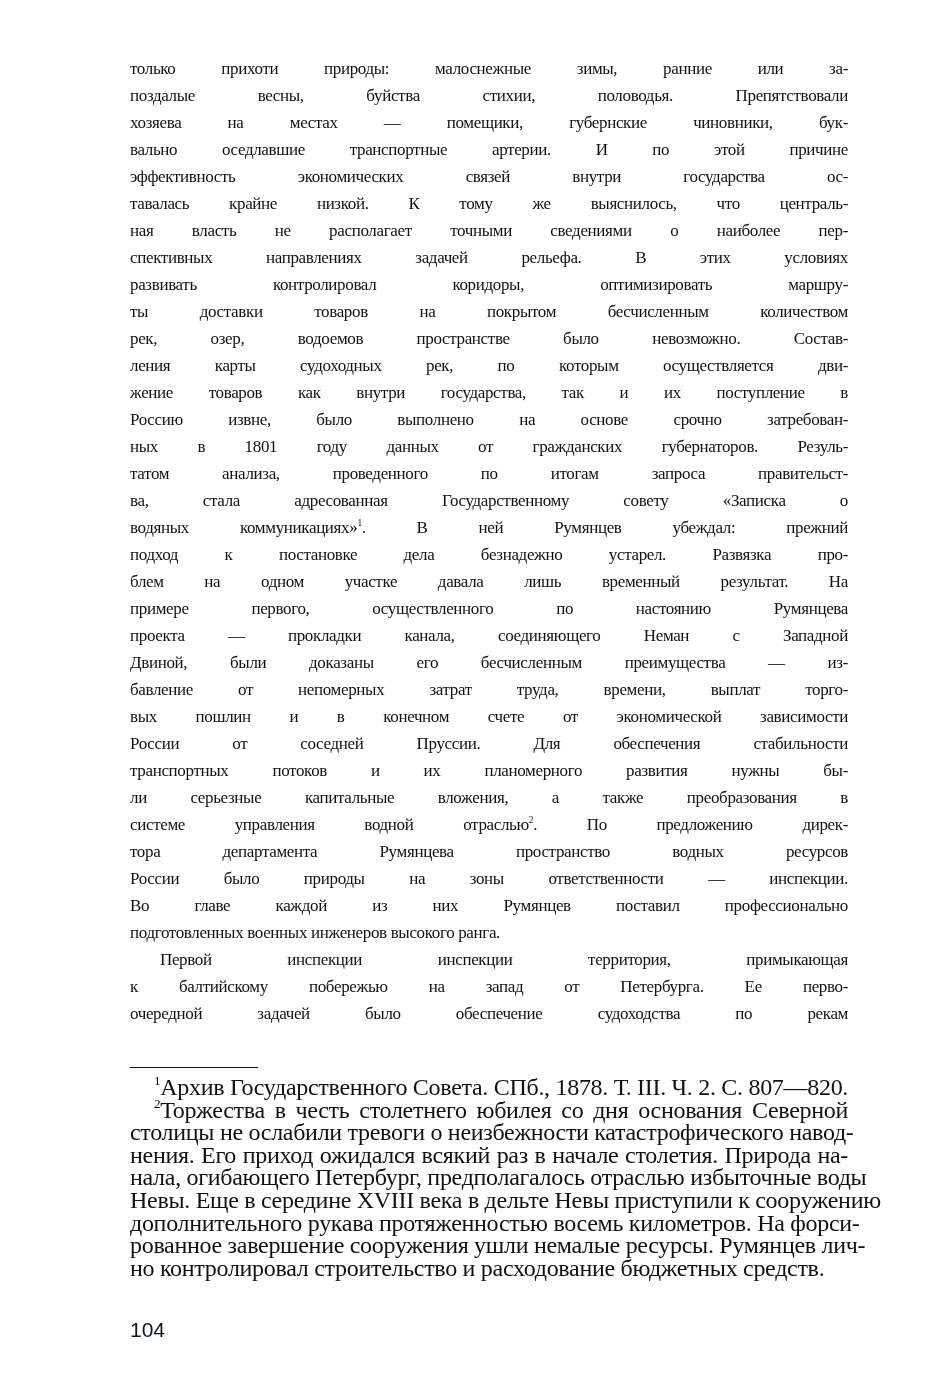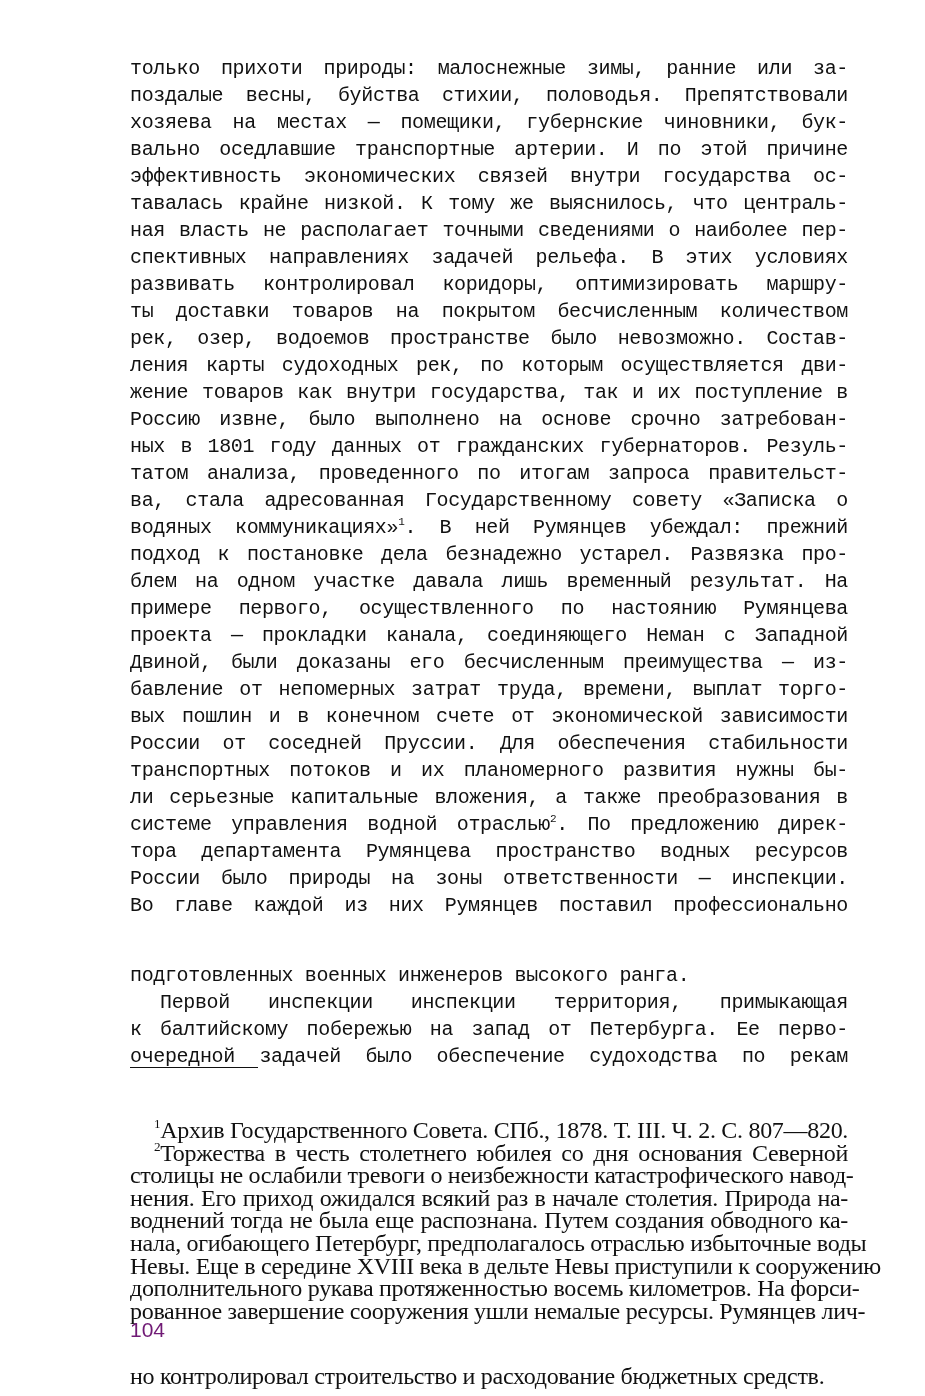--- a/index.html
+++ b/index.html
@@ -3,49 +3,49 @@
 <meta charset="utf-8">
 <style>
   html, body { margin: 0; padding: 0; background: #ffffff; }
   body { width: 925px; height: 1396px; position: relative; overflow: hidden; }
   .page {
     position: absolute; left: 0; top: 0; width: 925px; height: 1396px;
     background: #ffffff; color: #111111;
   }
   .main {
     position: absolute; left: 130px; top: 55px; width: 718px;
-    font-family: Liberation Mono, monospace;
-    font-size: 20px; line-height: 27px;
+    font-family: Liberation Serif, serif;
+    font-size: 17px; line-height: 27px;
     letter-spacing: -0.35px;
     color: #111;
   }
   .line {
     display: block; white-space: nowrap; height: 27px;
     text-align: justify; text-align-last: justify;
   }
-  .line.last { text-align-last: left; margin-top: 43px; }
+  .line.last { text-align-last: left; }
   .line.indent { padding-left: 30px; }
   sup { font-size: 0.55em; line-height: 0; vertical-align: 0.75em; }
   .rule {
     position: absolute; left: 130px; top: 1067px; width: 128px; height: 0;
     border-top: 1.5px solid #111;
   }
   .notes {
     position: absolute; left: 130px; top: 1076px; width: 718px;
     font-family: "Liberation Serif", serif;
     font-size: 24px; line-height: 22.6px;
     letter-spacing: -0.3px;
     color: #111;
   }
   .notes .line { height: 22.6px; }
   .notes .line.indent { padding-left: 24px; }
   .page-number {
     position: absolute; left: 130px; top: 1318px;
     font-family: "Liberation Sans", sans-serif;
-    font-size: 21px; color: #701a75;
+    font-size: 21px; color: #0f172a;
   }
 </style>
 </head>
 <body>
 
 <div class="page">
 
   <div class="main">
     <span class="line">только прихоти природы: малоснежные зимы, ранние или за-</span>
     <span class="line">поздалые весны, буйства стихии, половодья. Препятствовали</span>
@@ -85,21 +85,20 @@
     <span class="line">очередной задачей было обеспечение судоходства по рекам</span>
   </div>
 
   <div class="rule"></div>
 
   <div class="notes">
     <span class="line indent last"><sup>1</sup><span>Архив Государственного Совета. СПб., 1878. Т. III. Ч. 2. С. 807—820.</span></span>
     <span class="line indent"><sup>2</sup><span>Торжества в честь столетнего юбилея со дня основания Северной</span></span>
     <span class="line">столицы не ослабили тревоги о неизбежности катастрофического навод-</span>
     <span class="line">нения. Его приход ожидался всякий раз в начале столетия. Природа на-</span>
-    <span class="line">воднений тогда не была еще распознана. Путем создания обводного ка-</span>
     <span class="line">нала, огибающего Петербург, предполагалось отраслью избыточные воды</span>
     <span class="line">Невы. Еще в середине XVIII века в дельте Невы приступили к сооружению</span>
     <span class="line">дополнительного рукава протяженностью восемь километров. На форси-</span>
     <span class="line">рованное завершение сооружения ушли немалые ресурсы. Румянцев лич-</span>
     <span class="line last">но контролировал строительство и расходование бюджетных средств.</span>
   </div>
 
   <div class="page-number">104</div>
 </div>
 

